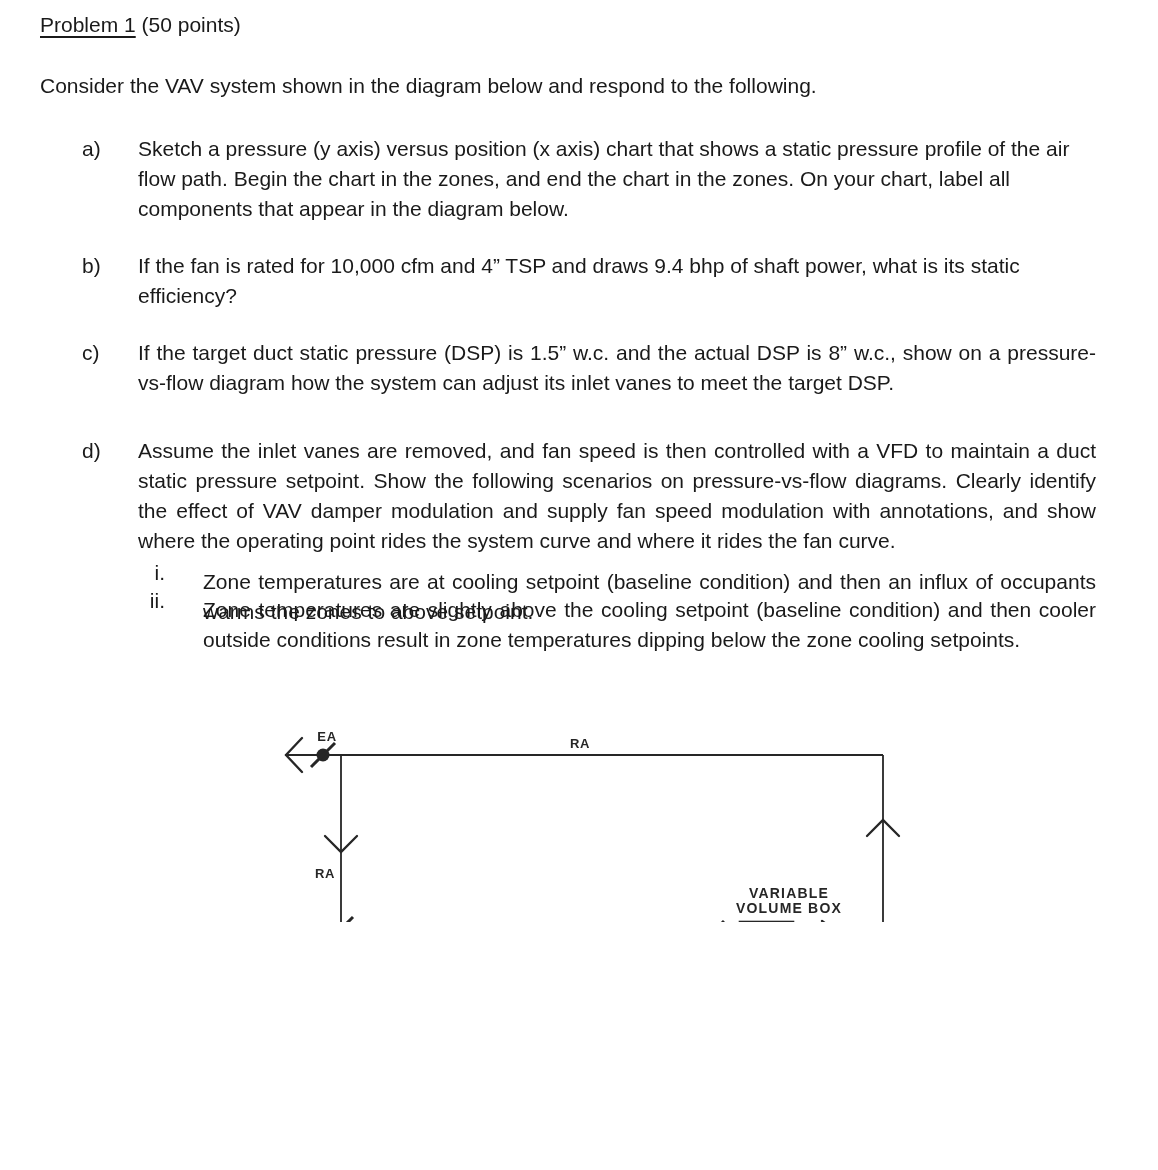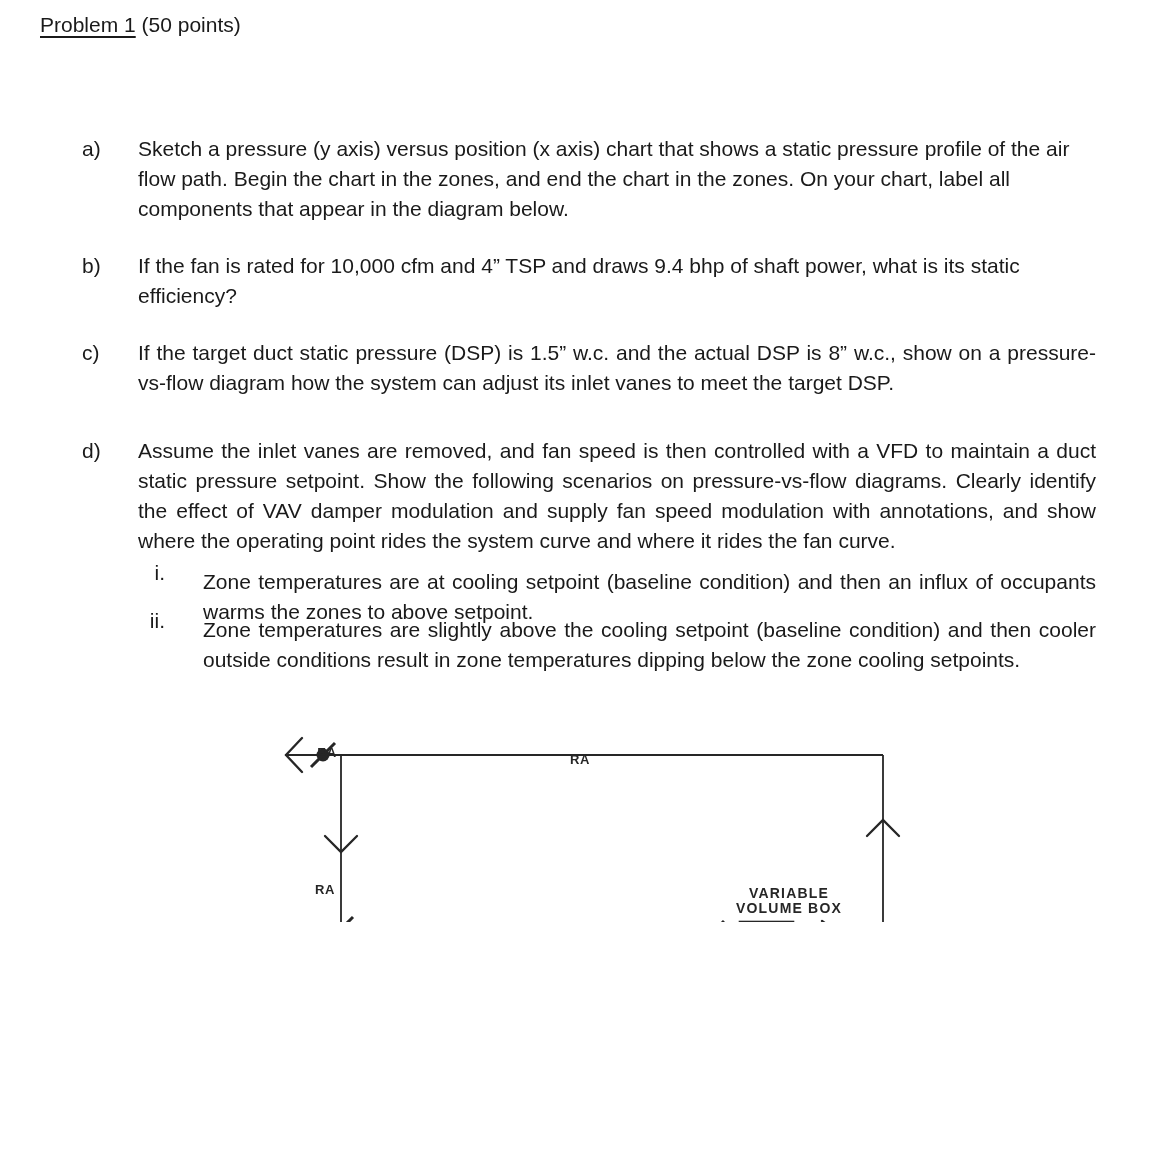--- a/index.html
+++ b/index.html
@@ -12,31 +12,32 @@
   .item .ilabel{position:absolute;left:0;top:0;width:40px;}
   .item .itext{margin-left:56px;}
   .just .itext{text-align:justify;}
   .sub{position:absolute;left:122px;width:974px;font-size:21px;line-height:30px;}
   .sub .slabel{position:absolute;left:0;top:0;width:43px;text-align:right;}
   .sub .stext{margin-left:81px;text-align:justify;margin-top:9px;}
   .diagram{position:absolute;left:250px;top:710px;width:700px;height:410px;}
   .diagram svg{position:absolute;left:0;top:0;}
   .dlbl{position:absolute;font-weight:bold;font-size:14px;line-height:15px;letter-spacing:1.2px;color:#262626;white-space:nowrap;}
   .dlbl.sm{font-size:13px;letter-spacing:0.6px;}
-  .dlbl.ctr{text-align:center;margin-top:16px;}
+  .dlbl.ctr{text-align:center;}
   .caption{position:absolute;left:280px;top:1085px;width:620px;text-align:center;
            font-weight:bold;font-size:27px;letter-spacing:1px;color:#1f1f1f;white-space:nowrap;}
 </style>
 </head>
 <body>
 
 <div class="page">
 
   <div class="title"><span class="u">Problem 1</span><span> (50 points)</span></div>
 
+  <div class="intro">Consider the VAV system shown in the diagram below and respond to the following.</div>
 
   <div class="item" style="top:134px">
     <div class="ilabel">a)</div>
     <div class="itext">Sketch a pressure (y axis) versus position (x axis) chart that shows a static pressure profile of the air flow path. Begin the chart in the zones, and end the chart in the zones. On your chart, label all components that appear in the diagram below.</div>
   </div>
 
   <div class="item" style="top:251px">
     <div class="ilabel">b)</div>
     <div class="itext">If the fan is rated for 10,000 cfm and 4” TSP and draws 9.4 bhp of shaft power, what is its static efficiency?</div>
   </div>
@@ -49,21 +50,21 @@
   <div class="item just" style="top:436px">
     <div class="ilabel">d)</div>
     <div class="itext">Assume the inlet vanes are removed, and fan speed is then controlled with a VFD to maintain a duct static pressure setpoint. Show the following scenarios on pressure-vs-flow diagrams. Clearly identify the effect of VAV damper modulation and supply fan speed modulation with annotations, and show where the operating point rides the system curve and where it rides the fan curve.</div>
   </div>
 
   <div class="sub" style="top:558px">
     <div class="slabel">i.</div>
     <div class="stext">Zone temperatures are at cooling setpoint (baseline condition) and then an influx of occupants warms the zones to above setpoint.</div>
   </div>
 
-  <div class="sub" style="top:606px">
+  <div class="sub" style="top:586px">
     <div class="slabel">ii.</div>
     <div class="stext">Zone temperatures are slightly above the cooling setpoint (baseline condition) and then cooler outside conditions result in zone temperatures dipping below the zone cooling setpoints.</div>
   </div>
 
   <div class="diagram">
     <svg width="700" height="410" viewBox="0 0 700 410">
       <g stroke="#262626" fill="none">
 
         <path stroke-width="1.8" d="M35 45 H633 M91 45 V288 M633 45 V325 M38 287 H332 M388 274 H436 M436 223 V325 M436 223 H490 M553 223 H586 M436 274 H490 M553 274 H586 M436 325 H490 M553 325 H586 M618 223 H633 M618 274 H633 M618 325 H633"></path>
 

